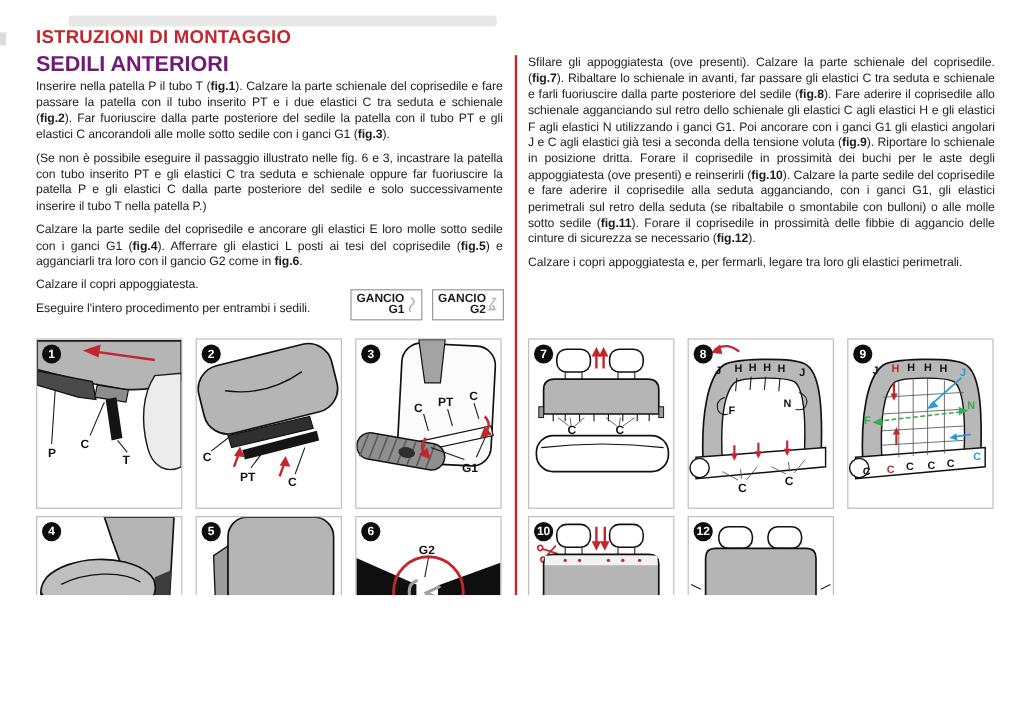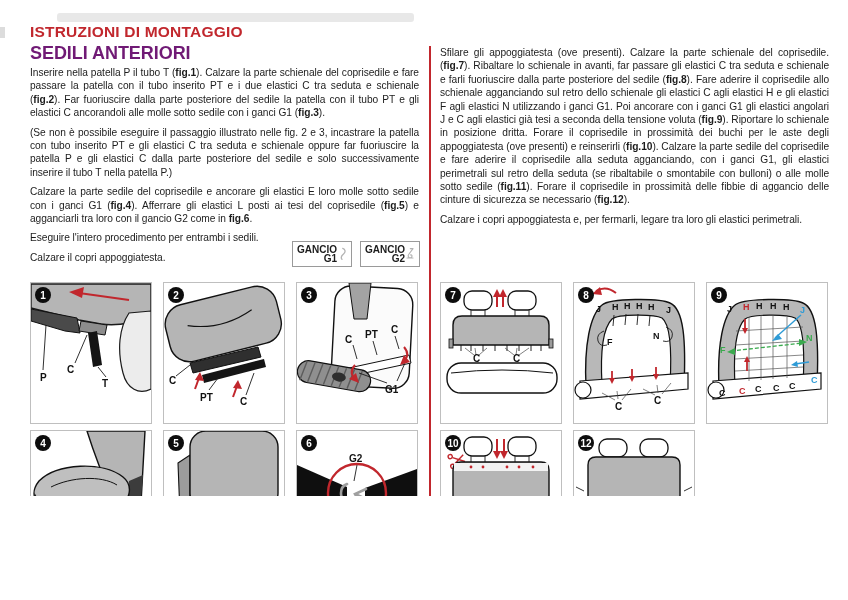--- a/index.html
+++ b/index.html
@@ -54,24 +54,24 @@
   <div class="faded-bar"></div>
   <div class="faded-tick"></div>
 
   <h1 class="page-title">ISTRUZIONI DI MONTAGGIO</h1>
 
   <div class="divider"></div>
 
   <div class="column col-left">
     <h2>SEDILI ANTERIORI</h2>
     <p><span>Inserire nella patella P il tubo T (</span><b>fig.1</b><span>). Calzare la parte schienale del coprisedile e fare passare la patella con il tubo inserito PT e i due elastici C tra seduta e schienale (</span><b>fig.2</b><span>). Far fuoriuscire dalla parte posteriore del sedile la patella con il tubo PT e gli elastici C ancorandoli alle molle sotto sedile con i ganci G1 (</span><b>fig.3</b><span>).</span></p>
-    <p><span>(Se non è possibile eseguire il passaggio illustrato nelle fig. 2 e 3, incastrare la patella con tubo inserito PT e gli elastici C tra seduta e schienale oppure far fuoriuscire la patella P e gli elastici C dalla parte posteriore del sedile e solo successivamente inserire il tubo T nella patella P.)</span></p>
+    <p><span>(Se non è possibile eseguire il passaggio illustrato nelle fig. 6 e 3, incastrare la patella con tubo inserito PT e gli elastici C tra seduta e schienale oppure far fuoriuscire la patella P e gli elastici C dalla parte posteriore del sedile e solo successivamente inserire il tubo T nella patella P.)</span></p>
     <p><span>Calzare la parte sedile del coprisedile e ancorare gli elastici E loro molle sotto sedile con i ganci G1 (</span><b>fig.4</b><span>). Afferrare gli elastici L posti ai tesi del coprisedile (</span><b>fig.5</b><span>) e agganciarli tra loro con il gancio G2 come in </span><b>fig.6</b><span>.</span></p>
+    <p><span>Calzare il copri appoggiatesta.</span></p>
     <p style="max-width:255px;"><span>Eseguire l'intero procedimento per entrambi i sedili.</span></p>
-    <p><span>Calzare il copri appoggiatesta.</span></p>
   </div>
 
   <div class="gancio-box gancio-1">
     <div class="gt">
       <div>GANCIO</div>
       <div>G1</div>
     </div>
     <svg width="14" height="20" viewBox="0 0 14 20">
       <path d="M8,2 C11.5,3 12.5,7 9.5,9.5 C6.5,12 4.5,14.5 7,17.5" stroke="#b3b3b3" stroke-width="1.8" fill="none" stroke-linecap="round"></path>
     </svg>

